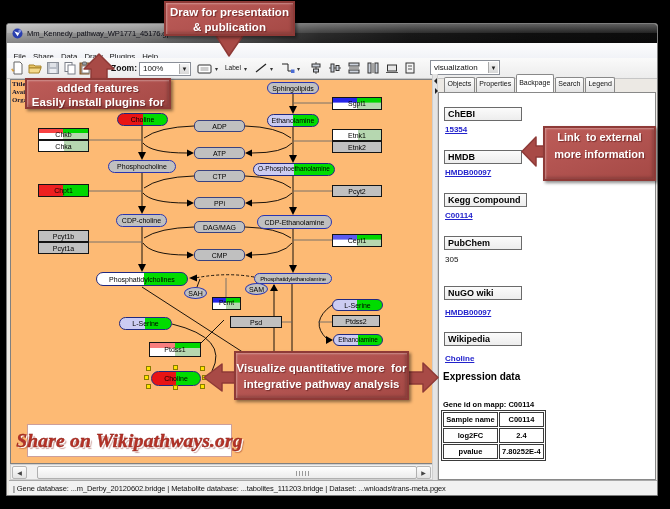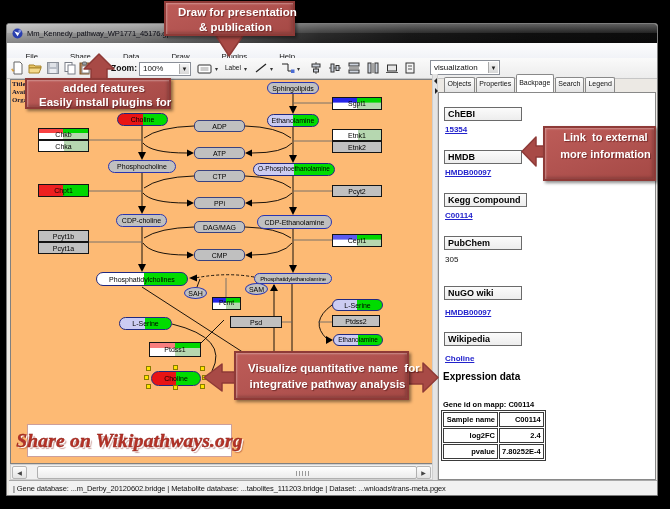--- a/index.html
+++ b/index.html
@@ -11,21 +11,21 @@
   
   .titlebar{position:absolute;left:0;top:0;width:100%;height:19px;border-radius:3px 3px 0 0;
     background:linear-gradient(90deg,#ababab 0,#9b9b9b 8%,#868686 20%,#5c5c5c 34%,#2e2e2e 48%,#191919 62%,#101010 80%,#0c0c0c 100%);}
   .titlebar:after{content:"";position:absolute;inset:0;border-radius:3px 3px 0 0;
     background:linear-gradient(180deg,rgba(255,255,255,.34),rgba(255,255,255,.10) 45%,rgba(0,0,0,.05) 50%,rgba(0,0,0,.22));}
   .title-ico{position:absolute;left:5px;top:4px;width:11px;height:11px;z-index:2;}
   .title-text{position:absolute;left:20px;top:5px;font-size:7.6px;letter-spacing:-0.15px;color:#0b0b14;z-index:2;white-space:nowrap;}
   
   .menubar{position:absolute;left:0;top:19px;width:100%;height:28px;
     background:linear-gradient(180deg,#fdfdfd,#eef0f6 70%,#e3e6ef);border-bottom:1px solid #cfd2da;
-    display:flex;align-items:center;padding-left:15px;gap:25px;}
+    display:flex;align-items:center;padding-left:3px;}
   .menu-item{font-size:7.8px;color:#111;padding:0 3.5px;}
   
   .toolbar{position:absolute;left:0;top:34px;width:100%;height:21px;
     background:linear-gradient(180deg,#fafafa,#ececec);border-bottom:1px solid #c6c6c6;}
   .tb{position:absolute;top:3px;width:14px;height:14px;}
   .tb svg{display:block;}
   .tb-drop{position:absolute;top:8px;width:7px;height:7px;font-size:6px;color:#333;line-height:6px;}
   .zoom-label{position:absolute;left:104px;top:5px;font-size:8.5px;font-weight:bold;color:#111;}
   .combo{position:absolute;background:#fff;border:1px solid #8a8f98;font-size:8px;color:#111;
     display:flex;align-items:center;padding-left:3px;}
@@ -57,21 +57,21 @@
     padding:2px 2.5px 0 2.5px;margin-right:1px;white-space:nowrap;}
   .tab.active{height:18px;background:#fff;padding-top:4px;z-index:3;}
   .panel-body{position:absolute;left:0;top:18px;width:218px;height:388px;background:#fff;border:1px solid #898989;overflow:hidden;}
   .bp-h{position:absolute;left:5px;width:78px;height:14px;border:1px solid #6a6a6a;background:linear-gradient(180deg,#fbfbfb,#ededed);
     font-size:9px;font-weight:bold;color:#000;padding:1px 0 0 3px;white-space:nowrap;}
   .bp-link{position:absolute;left:6px;font-size:8px;font-weight:bold;color:#2222cc;text-decoration:underline;white-space:nowrap;}
   .bp-plain{position:absolute;left:6px;font-size:8px;color:#111;}
   .bp-head2{position:absolute;left:4px;font-size:10px;font-weight:bold;color:#000;}
   .bp-geneid{position:absolute;left:4px;font-size:7.5px;font-weight:bold;color:#000;}
   table.expr{position:absolute;left:2px;border-collapse:separate;border-spacing:1px;border:1px solid #3a3a3a;background:#fff;}
-  table.expr td{border:1px solid #3a3a3a;font-size:7.5px;white-space:nowrap;font-weight:bold;color:#000;text-align:right;
+  table.expr td{border:1px solid #3a3a3a;font-size:7.5px;white-space:nowrap;font-weight:bold;color:#000;text-align:center;
     height:15px;padding:0 2px;}
   td.c1{width:55px;} td.c2{width:42px;}
   
   .node{position:absolute;display:flex;align-items:center;justify-content:center;
     font-size:7px;color:#000;border:1px solid #141414;background:#c0c0c0;text-align:center;
     white-space:nowrap;line-height:1;}
   .stad{border-radius:8px;}
   .hexn{border-radius:5px;border-color:#3a4280;}
   .metg{border-color:#2a35b0;}
   .f65{font-size:6.5px;} .f6{font-size:6px;letter-spacing:-0.2px;}
@@ -86,21 +86,21 @@
   .g2.vp{background-image:linear-gradient(90deg,#f87e7e 0 50%,#00d600 50% 100%),linear-gradient(90deg,#fff 0 50%,#b6d7b0 50% 100%);}
   .grg2{background:linear-gradient(90deg,#ee2020 0 50%,#00d600 50% 100%);}
   .handle{position:absolute;width:5px;height:5px;background:#ffe400;border:1px solid #897c00;z-index:6;}
   .info-text{position:absolute;left:1px;top:0px;font-family:"Liberation Serif",serif;font-weight:bold;
     font-size:6.8px;line-height:8px;color:#15152e;white-space:nowrap;}
   
   .callout{position:absolute;background:linear-gradient(160deg,#bd5c58 0,#b15350 50%,#a54945 100%);
     border:2px solid #8e3a37;color:#fff;font-weight:bold;text-align:center;z-index:20;
     box-shadow:inset 1px 1px 2px rgba(255,255,255,.35),inset -2px -2px 3px rgba(0,0,0,.18),2px 2px 3px rgba(0,0,0,.45);
     text-shadow:1px 1px 1px rgba(60,0,0,.5);}
-  .callout div{white-space:pre;margin-left:12px;}
+  .callout div{white-space:pre;}
   .arrow-svg{position:absolute;left:0;top:0;width:670px;height:509px;z-index:19;pointer-events:none;}
   .banner{position:absolute;left:16px;top:344px;width:205px;height:33px;background:#fff;border:1px solid #cc9f9b;
     display:flex;align-items:center;justify-content:center;z-index:5;}
   .banner span{font-family:"Liberation Serif",serif;font-style:italic;font-weight:bold;font-size:19.5px;
     color:#b53126;-webkit-text-stroke:0.35px #8c2018;text-shadow:1.3px 1.3px 0 rgba(255,255,255,.9),2.2px 2.2px 1px rgba(130,25,15,.4);white-space:nowrap;letter-spacing:0.2px;}
   .svg-abs{position:absolute;left:0;top:0;}
 </style>
 </head>
 <body>
 
@@ -441,17 +441,17 @@
   </div>
   <div class="callout" style="left:25px;top:78px;width:146px;height:31px;font-size:11.5px;line-height:14px;padding-top:1px;">
     <div>added features</div>
     <div>Easily install plugins for</div>
   </div>
   <div class="callout" style="left:543px;top:126px;width:113px;height:55px;font-size:11px;line-height:16.5px;padding-top:1px;">
     <div>Link  to external</div>
     <div>more information</div>
   </div>
   <div class="callout" style="left:234px;top:351px;width:175px;height:49px;font-size:11.5px;line-height:16px;padding-top:7px;">
-    <div>Visualize quantitative name  for</div>
+    <div>Visualize quantitative more  for</div>
     <div>integrative pathway analysis</div>
   </div>
 
 </div>
 
 </body></html>

